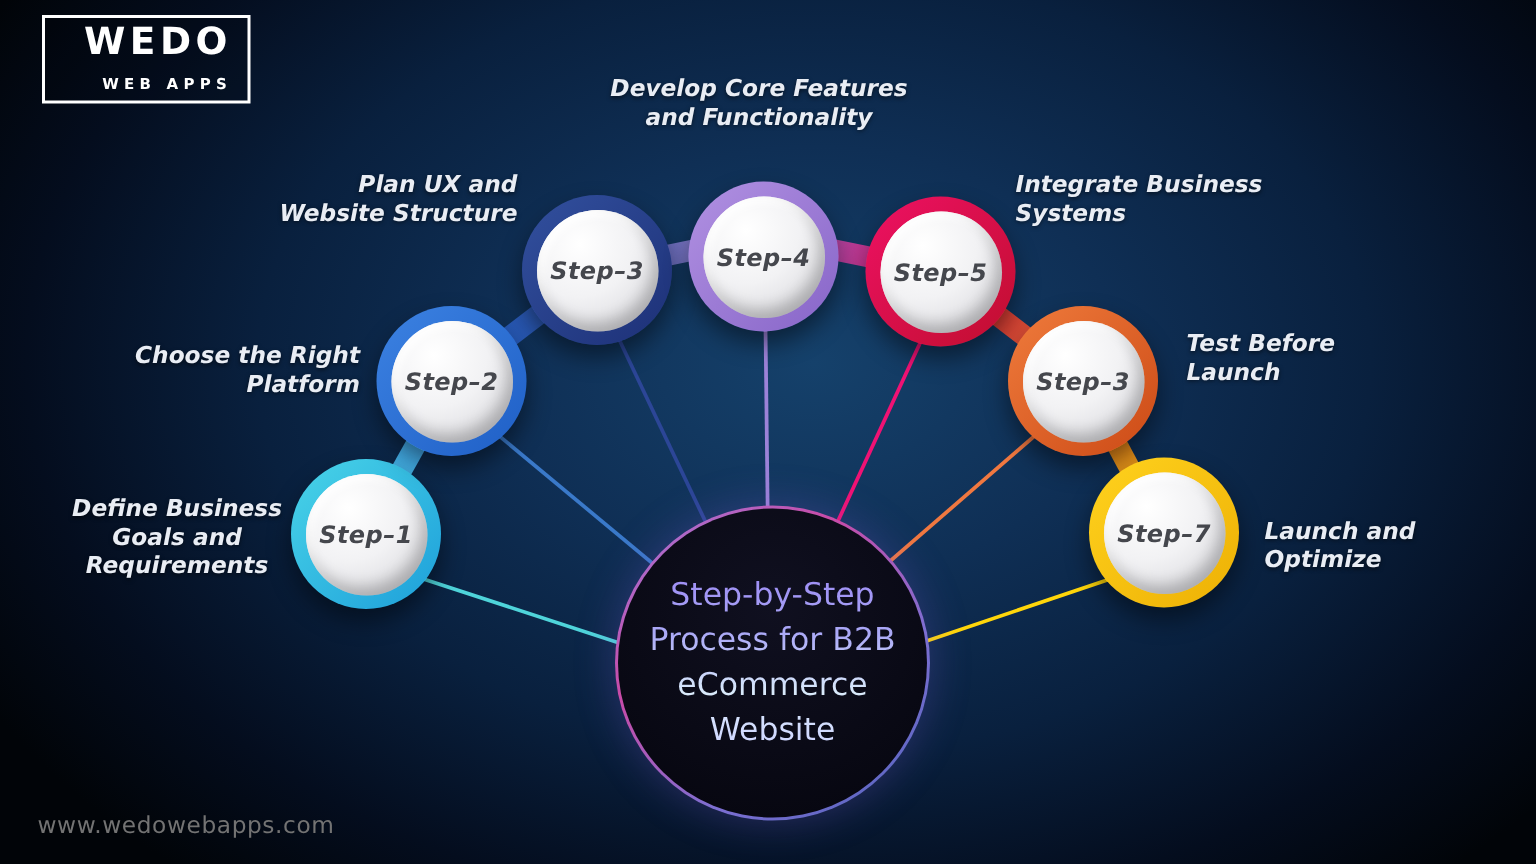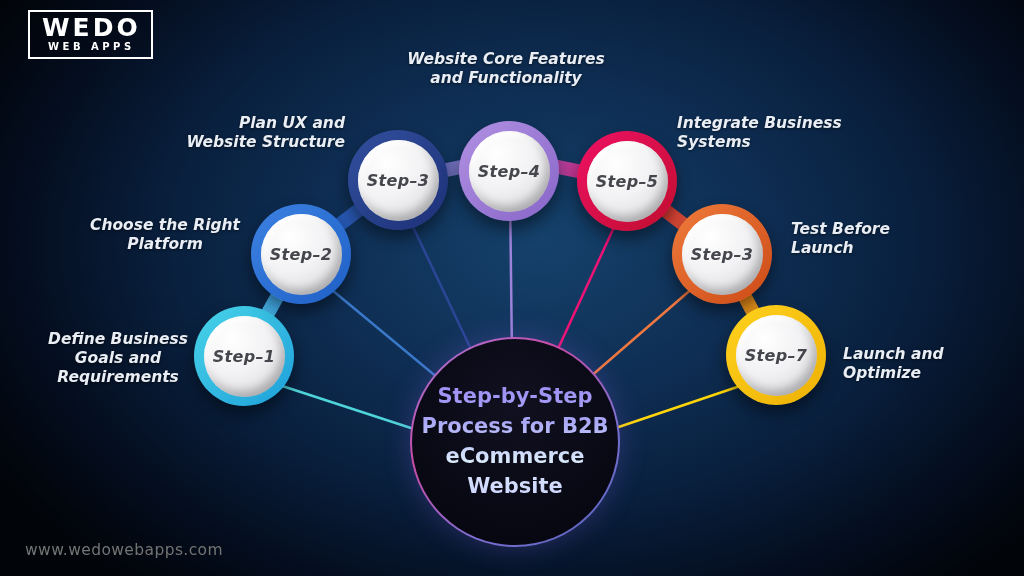--- a/index.html
+++ b/index.html
@@ -4,23 +4,23 @@
 <style>
   html,body{margin:0;padding:0;}
   body{
     width:1024px;height:576px;position:relative;overflow:hidden;
     font-family:"DejaVu Sans","Liberation Sans",sans-serif;
     background:radial-gradient(ellipse 640px 450px at 53% 42%,
       #15416b 0%, #0f2f55 32%, #09203e 58%, #040d1e 82%, #010408 100%);
   }
   
   .logo{position:absolute;left:28px;top:10px;border:2px solid #ffffff;
-    padding:3px 10px 5px 12px;text-align:center;color:#fff;background:rgba(0,0,0,0.15);}
+    padding:3px 10px 5px 26px;text-align:center;color:#fff;background:rgba(0,0,0,0.15);}
   .logo-line1{font-size:25px;font-weight:bold;letter-spacing:3px;line-height:1.0;}
-  .logo-line2{font-size:10px;font-weight:bold;letter-spacing:3.5px;margin-top:1px;}
+  .logo-line2{font-size:10px;font-weight:bold;letter-spacing:3.5px;margin-top:11px;text-align:right;}
   
   .wires{position:absolute;left:0;top:0;z-index:1;}
   
   .step-circle{position:absolute;width:100px;height:100px;border-radius:50%;
     display:flex;align-items:center;justify-content:center;z-index:3;
     box-shadow:0 8px 16px rgba(0,0,0,0.45);}
   .step-inner{width:81px;height:81px;border-radius:50%;
     background:radial-gradient(circle at 35% 28%,#ffffff 0%,#f2f2f4 45%,#dcdce0 80%,#cfcfd4 100%);
     box-shadow:inset -4px -6px 9px rgba(0,0,0,0.22), inset 3px 4px 6px rgba(255,255,255,0.95);
     display:flex;align-items:center;justify-content:center;}
@@ -28,29 +28,29 @@
   .pos-s1{left:194px;top:306px;} .pos-s2{left:251px;top:204px;} .pos-s3{left:348px;top:130px;justify-content:center;}
   .pos-s4{left:459px;top:121px;} .pos-s5{left:577px;top:131px;} .pos-s6{left:672px;top:204px;}
   .pos-s7{left:726px;top:305px;}
   
   .hub{position:absolute;left:410px;top:337px;width:210px;height:210px;border-radius:50%;
     padding:2px;box-sizing:border-box;z-index:4;
     box-shadow:0 0 28px rgba(130,95,220,0.28);}
   .hub-core{width:100%;height:100%;border-radius:50%;
     background:radial-gradient(circle at 50% 32%,#101020 0%,#0a0a16 55%,#05050d 100%);
     display:flex;align-items:center;justify-content:center;text-align:center;}
-  .hub-text{font-weight:bold;font-size:21px;line-height:1.42;white-space:pre-line;
+  .hub-text{font-weight:normal;font-size:21px;line-height:1.42;white-space:pre-line;
     -webkit-background-clip:text;background-clip:text;color:transparent;
     -webkit-text-fill-color:transparent;}
   
   .step-title{position:absolute;z-index:2;font-style:italic;font-weight:bold;
     font-size:15.5px;line-height:1.24;color:#e9edf4;white-space:pre-line;
     text-shadow:0 1px 3px rgba(0,0,0,0.55);}
   .t1{right:836px;top:330px;text-align:center;}
-  .t2{right:784px;top:216px;text-align:center;margin-left:44px;}
+  .t2{right:784px;top:228px;text-align:right;margin-left:44px;}
   .t3{right:679px;top:114px;text-align:right;}
   .t4{left:395px;top:50px;width:222px;text-align:center;}
   .t5{left:677px;top:114px;text-align:left;}
   .t6{left:791px;top:220px;text-align:left;}
   .t7{left:843px;top:345px;text-align:left;}
   
   .footer-url{position:absolute;left:25px;top:541px;font-size:15.5px;color:#737373;
     letter-spacing:0.4px;z-index:2;}
 </style>
 </head>
@@ -141,21 +141,21 @@
   </div>
 </div>
 
 <div class="step-title t1">Define Business
 Goals and
 Requirements</div>
 <div class="step-title t2">Choose the Right
 Platform</div>
 <div class="step-title t3">Plan UX and
 Website Structure</div>
-<div class="step-title t4">Website Core Features
+<div class="step-title t4">Develop Core Features
 and Functionality</div>
 <div class="step-title t5">Integrate Business
 Systems</div>
 <div class="step-title t6">Test Before
 Launch</div>
 <div class="step-title t7">Launch and
 Optimize</div>
 
 <div class="hub" style="background: linear-gradient(140deg, rgb(154, 127, 224), rgb(201, 75, 168), rgb(125, 111, 210), rgb(79, 99, 188));">
   <div class="hub-core">

